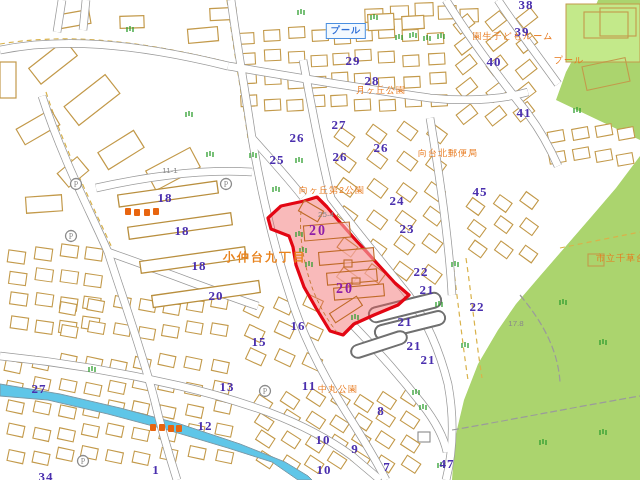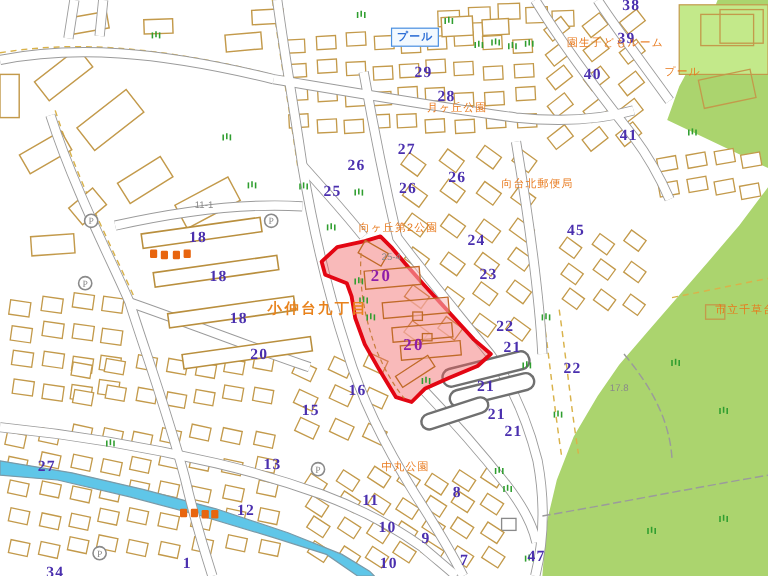--- a/index.html
+++ b/index.html
@@ -517,21 +517,21 @@
       <span class="lbl num" style="left: 182px; top: 230px;">18</span>
       <span class="lbl num" style="left: 199px; top: 265px;">18</span>
       <span class="lbl num" style="left: 216px; top: 295px;">20</span>
       <span class="lbl num" style="left: 298px; top: 325px;">16</span>
       <span class="lbl num" style="left: 259px; top: 341px;">15</span>
       <span class="lbl num" style="left: 39px; top: 388px;">27</span>
       <span class="lbl num" style="left: 227px; top: 386px;">13</span>
       <span class="lbl num" style="left: 205px; top: 425px;">12</span>
       <span class="lbl num" style="left: 46px; top: 476px;">34</span>
       <span class="lbl num" style="left: 156px; top: 469px;">1</span>
-      <span class="lbl num" style="left: 309px; top: 416px;">11</span>
+      <span class="lbl num" style="left: 309px; top: 385px;">11</span>
       <span class="lbl num" style="left: 381px; top: 410px;">8</span>
       <span class="lbl num" style="left: 323px; top: 439px;">10</span>
       <span class="lbl num" style="left: 355px; top: 448px;">9</span>
       <span class="lbl num" style="left: 324px; top: 469px;">10</span>
       <span class="lbl num" style="left: 387px; top: 466px;">7</span>
       <span class="lbl num" style="left: 447px; top: 463px;">47</span>
       <span class="lbl num20" style="left: 318px; top: 231px;">20</span>
       <span class="lbl num20" style="left: 345px; top: 289px;">20</span>
       <span class="lbl pool-box" style="left: 346px; top: 31px;">プール</span>
       <span class="lbl place" style="left: 381px; top: 90px;">月ヶ丘公園</span>

